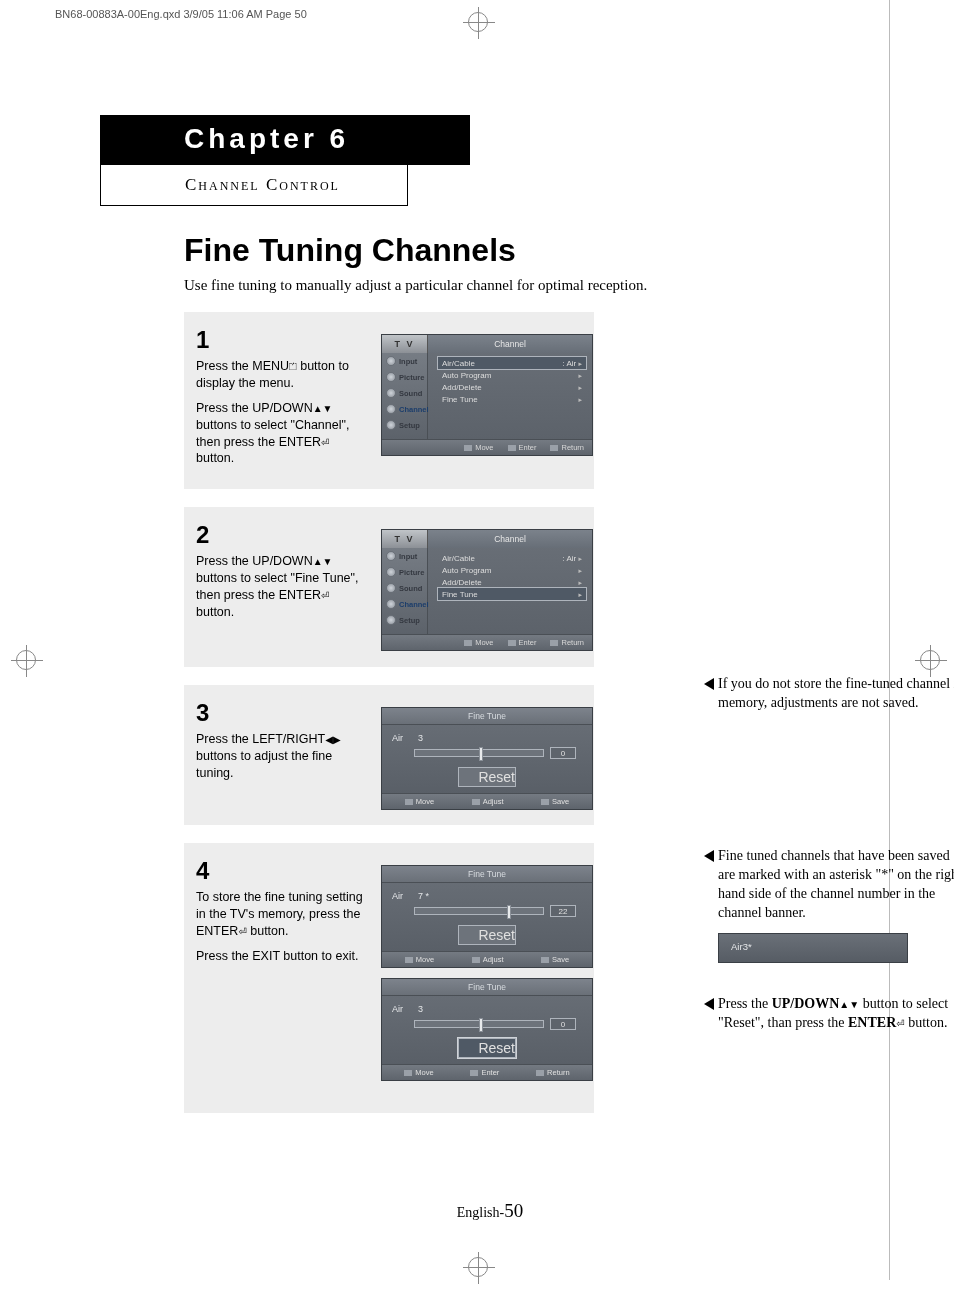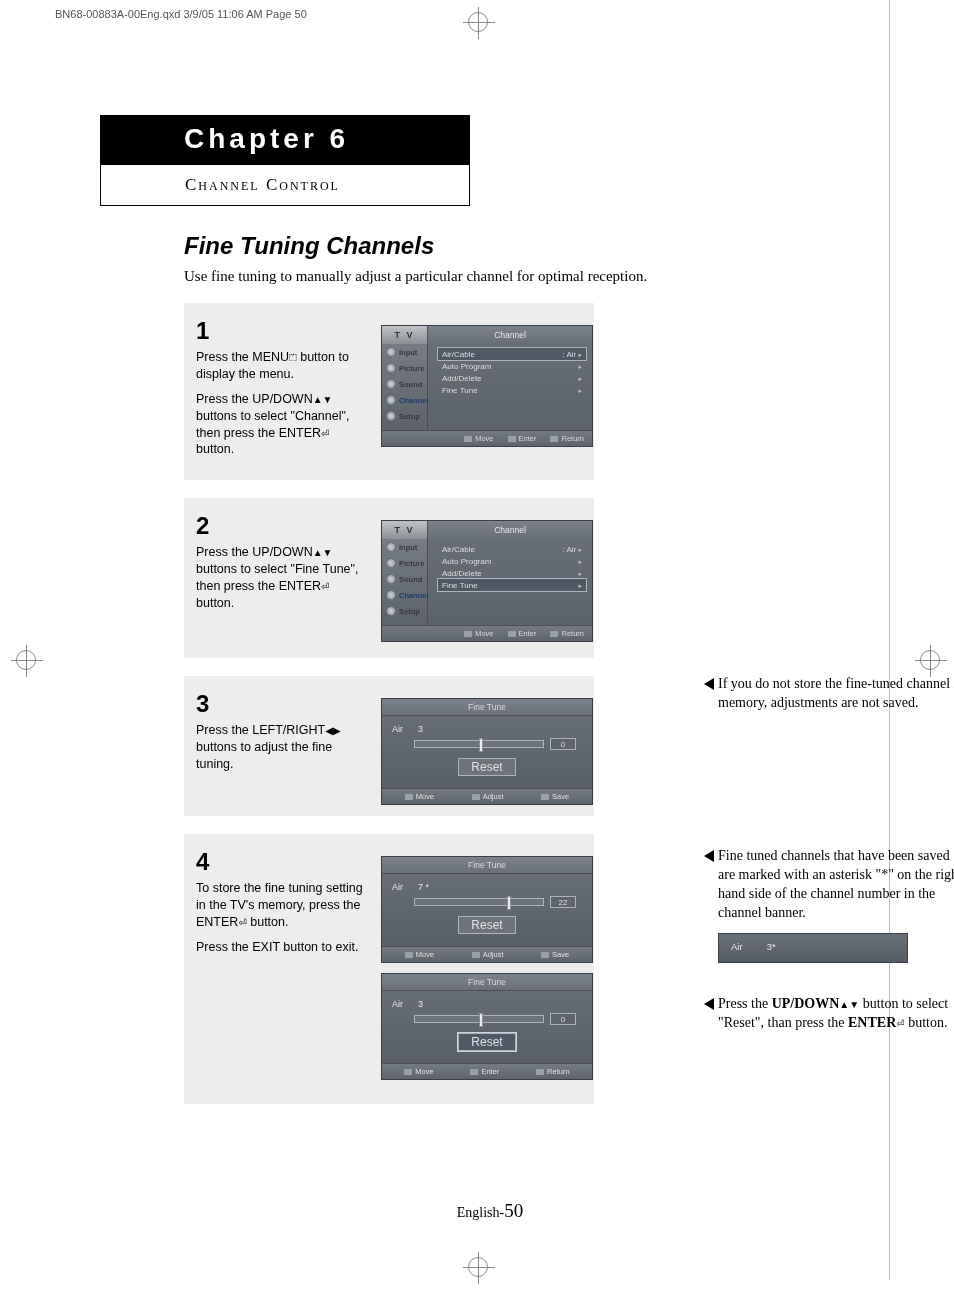--- a/index.html
+++ b/index.html
@@ -46,32 +46,31 @@
     color: #fff;
     font-size: 28px;
     font-weight: bold;
     letter-spacing: 4px;
     padding: 8px 18px 10px 84px;
     width: 370px;
   }
   .subtitle-row {
     border: 1px solid #000;
     border-top: none;
-    width: 370px;
+    width: 308px;
     padding: 10px 0 10px 84px;
     font-family: "Times New Roman", serif;
     font-variant: small-caps;
     letter-spacing: 2px;
     font-size: 17px;
   }
   .section-title {
     margin: 26px 0 8px 84px;
-    font-size: 24px;
+    font-size: 32px;
     font-weight: bold;
-    font-style: italic;
   }
   .intro {
     margin: 0 0 18px 84px;
     font-family: "Times New Roman", serif;
     font-size: 15px;
   }
   .steps {
     margin-left: 84px;
   }
   .step {
@@ -195,21 +194,21 @@
     color: #e0e0e0;
   }
   .ft-title {
     text-align: center;
     background: linear-gradient(#7d838c,#6a7078);
     padding: 3px 0;
     font-size: 8.5px;
     color: #d8dce0;
     border-bottom: 1px solid #4a4f55;
   }
-  .ft-body { padding: 8px 10px 12px; }
+  .ft-body { padding: 8px 10px 6px; }
   .ft-ch {
     font-size: 9px;
     color: #e4e6e8;
     margin-bottom: 4px;
   }
   .ft-slider {
     display: flex; align-items: center; gap: 6px;
     margin: 0 6px 8px 22px;
   }
   .ft-bar {
@@ -227,25 +226,25 @@
   }
   .ft-val {
     width: 26px; height: 12px; line-height: 12px;
     border: 1px solid #aeb4bc;
     text-align: center;
     font-size: 8px;
     background: #5e646c;
   }
   .ft-reset {
     width: 58px; margin: 0 auto;
-    text-align: center;
+    text-align: right;
     border: 1px solid #aeb4bc;
     background: #6d737b;
     padding: 1px 0;
-    font-size: 12px;
+    font-size: 14px;
   }
   .ft-reset.hl { background: #4f5965; outline: 1px solid #cfd3d8; }
   .ft-foot {
     display: flex; justify-content: space-around;
     padding: 3px 4px;
     border-top: 1px solid #4a4f55;
     background: linear-gradient(#747a82,#5e646c);
     font-size: 7.5px;
   }
   .ft-foot span::before {
@@ -272,21 +271,21 @@
     border-top: 6px solid transparent;
     border-bottom: 6px solid transparent;
     border-right: 10px solid #000;
   }
   .banner-small {
     margin-top: 10px;
     width: 190px; height: 30px;
     background: linear-gradient(#6a7078,#565c64);
     border: 1px solid #3a3f45;
     display: flex; align-items: center;
-    padding-left: 12px; gap: 24px;
+    padding-left: 12px; 
     color: #e4e6e8;
     font-family: Arial, sans-serif;
     font-size: 9.5px;
   }
   .page-foot {
     position: absolute;
     left: 0; width: 100%;
     bottom: -930px;
     text-align: center;
     font-family: "Times New Roman", serif;

